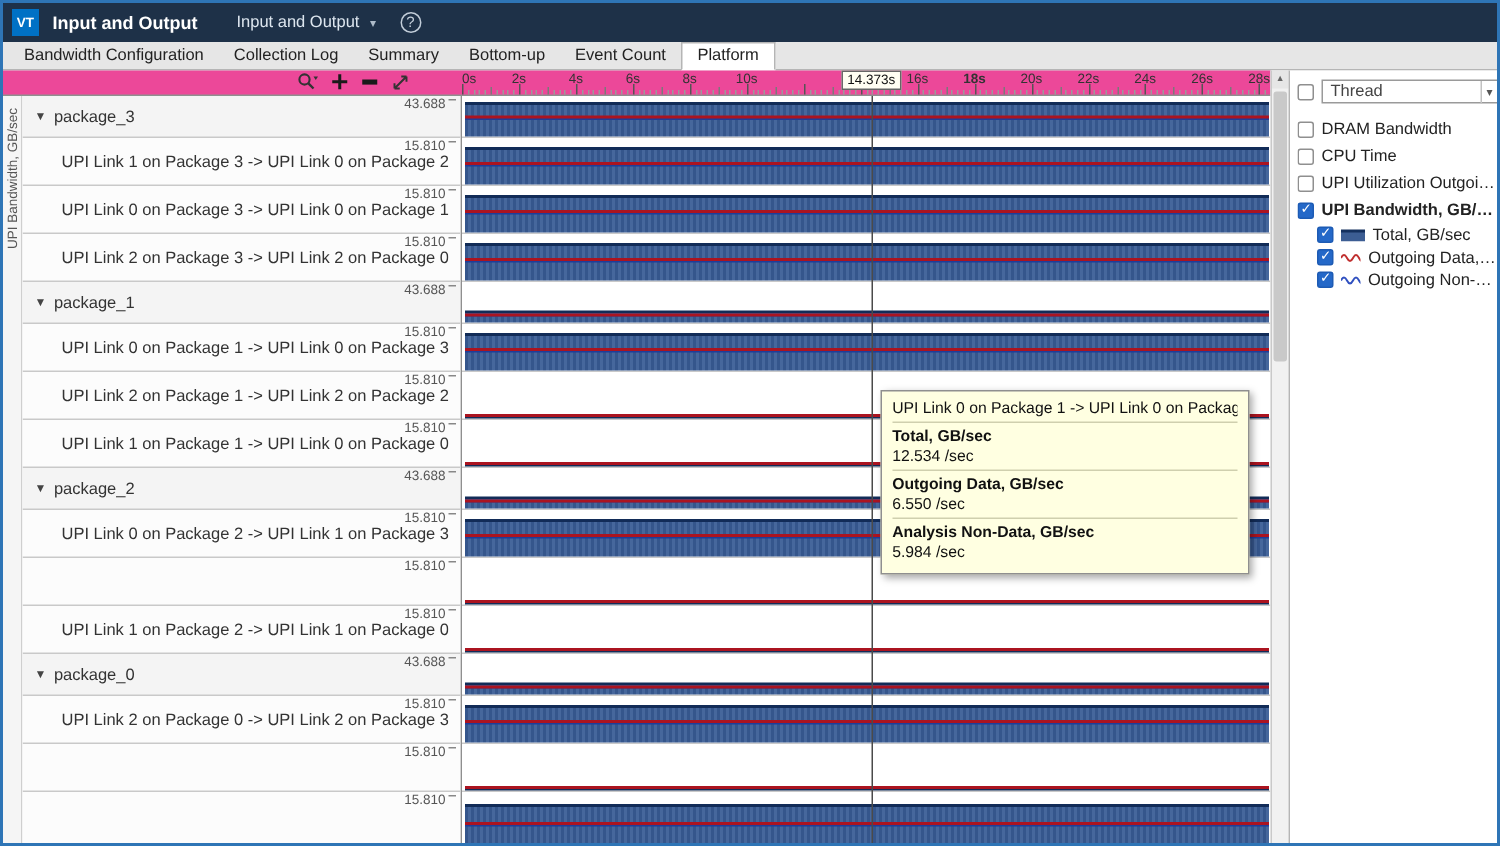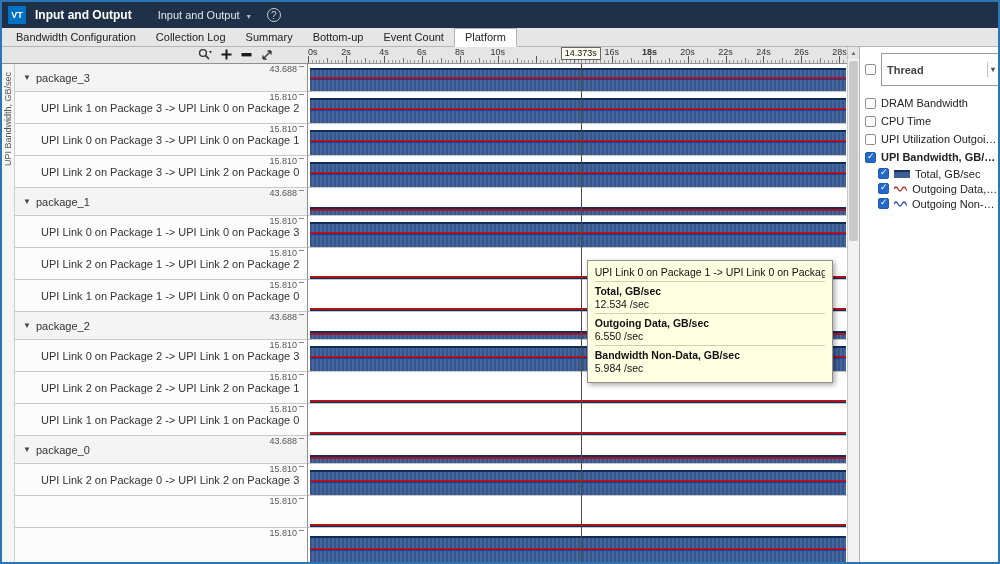--- a/index.html
+++ b/index.html
@@ -14,21 +14,21 @@
   .menu .caret{font-size:8px;margin-left:4px;color:#aebbc9;}
   .help{width:14px;height:14px;border:1px solid #c2cdd9;border-radius:50%;color:#c2cdd9;font-size:10px;line-height:13px;text-align:center;box-sizing:border-box;}
   .brand{margin-left:auto;padding-right:10px;color:#76879a;font-size:14px;font-weight:bold;letter-spacing:1px;white-space:nowrap;}
 
   
   .tabbar{position:absolute;left:0;top:26px;right:0;height:19px;background:#e6e6e6;border-bottom:1px solid #b5b5b5;display:flex;align-items:flex-end;padding-left:4px;box-sizing:border-box;font-size:11px;}
   .tab{padding:2px 10px 3px;color:#222;white-space:nowrap;cursor:default;}
   .tab.active{background:#fff;border:1px solid #b5b5b5;border-bottom:1px solid #fff;margin-bottom:-1px;}
 
   
-  .toolbar-row{position:absolute;left:0;top:45px;width:845px;height:17px;background:#e5e5e5;border-bottom:1px solid #8f8f8f;box-sizing:border-box;}
+  .toolbar-row{position:absolute;left:0;top:45px;width:845px;height:17px;background:#ec4899;border-bottom:1px solid #8f8f8f;box-sizing:border-box;}
   .tools{position:absolute;left:196px;top:1px;display:flex;align-items:center;gap:9px;}
   .tools svg{display:block;}
   .ruler{position:absolute;left:306px;top:0;width:539px;height:16px;}
   .tick{position:absolute;bottom:0;width:1px;height:3px;background:#9a9a9a;}
   .tick.t1{height:5px;background:#7a7a7a;}
   .tick.t2{height:7px;background:#555;}
   .tick-label{position:absolute;top:1px;font-size:9px;line-height:9px;color:#333;transform:translateX(-50%);white-space:nowrap;}
   .tick-label.first{transform:none;}
   .marker-box{position:absolute;top:0;transform:translateX(-50%);background:#fffef2;border:1px solid #666;font-size:9px;line-height:11px;padding:0 3px;z-index:5;color:#111;white-space:nowrap;}
 
@@ -61,21 +61,21 @@
   .tt-value{line-height:13px;}
 
   
   .vscroll{position:absolute;left:845px;top:45px;width:12px;bottom:0;background:#f1f1f1;border-left:1px solid #c9c9c9;box-sizing:border-box;}
   .vs-arrow{height:12px;background:#e6e6e6;color:#666;font-size:7px;text-align:center;line-height:12px;}
   .vs-thumb{position:absolute;left:1px;right:1px;top:14px;height:180px;background:#c9c9c9;border-radius:2px;}
 
   
   .legend{position:absolute;left:857px;top:45px;width:143px;bottom:0;background:#fff;border-left:1px solid #b5b5b5;box-sizing:border-box;padding:4px 3px 0 5px;font-size:11px;color:#222;overflow:hidden;}
   .filter-row{display:flex;align-items:center;gap:5px;margin:2px 0 8px;}
-  .dropdown{flex:1;height:33px;border:1px solid #9a9a9a;background:#fff;display:flex;align-items:center;box-sizing:border-box;padding-left:5px;color:#444;font-weight:bold;}
+  .dropdown{flex:1;height:16px;border:1px solid #9a9a9a;background:#fff;display:flex;align-items:center;box-sizing:border-box;padding-left:5px;color:#444;}
   .dd-caret{margin-left:auto;border-left:1px solid #c2c2c2;padding:0 3px;font-size:8px;color:#555;line-height:15px;}
   .legend-item{display:flex;align-items:center;gap:5px;padding:3px 0;white-space:nowrap;overflow:hidden;}
   .legend-item.sub{margin-left:13px;padding:1.5px 0;}
   .legend-item.bold .legend-label{font-weight:bold;}
   .legend-label{overflow:hidden;text-overflow:ellipsis;}
   .cb{width:11px;height:11px;border:1px solid #8f8f8f;background:#fff;box-sizing:border-box;border-radius:2px;flex:none;position:relative;display:inline-block;}
   .cb.checked{background:#2468c8;border-color:#1d5bb4;}
   .cb.checked::after{content:"\2713";position:absolute;left:1px;top:-2px;color:#fff;font-size:9px;}
 </style>
 </head>
@@ -331,21 +331,20 @@
       <div class="row-label package" style="height: 28px;">
         <span class="twisty">▼</span>
         <span class="lbl">package_2</span>
         <span class="scale">43.688</span>
       </div>
       <div class="row-label link" style="height: 32px;">
         <span class="lbl">UPI Link 0 on Package 2 -&gt; UPI Link 1 on Package 3</span>
         <span class="scale">15.810</span>
       </div>
       <div class="row-label link" style="height: 32px;">
-        <span class="lbl">UPI Link 2 on Package 2 -&gt; UPI Link 2 on Package 1</span>
         <span class="scale">15.810</span>
       </div>
       <div class="row-label link" style="height: 32px;">
         <span class="lbl">UPI Link 1 on Package 2 -&gt; UPI Link 1 on Package 0</span>
         <span class="scale">15.810</span>
       </div>
       <div class="row-label package" style="height: 28px;">
         <span class="twisty">▼</span>
         <span class="lbl">package_0</span>
         <span class="scale">43.688</span>
@@ -452,21 +451,21 @@
       <div id="tt-entries">
           <div class="tt-entry">
             <div class="tt-name">Total, GB/sec</div>
             <div class="tt-value">12.534 /sec</div>
           </div>
           <div class="tt-entry">
             <div class="tt-name">Outgoing Data, GB/sec</div>
             <div class="tt-value">6.550 /sec</div>
           </div>
           <div class="tt-entry">
-            <div class="tt-name">Bandwidth Non-Data, GB/sec</div>
+            <div class="tt-name">Analysis Non-Data, GB/sec</div>
             <div class="tt-value">5.984 /sec</div>
           </div>
         </div>
     </div>
   </div>
 
   <div class="vscroll">
     <div class="vs-arrow">▴</div>
     <div class="vs-thumb"></div>
   </div>

